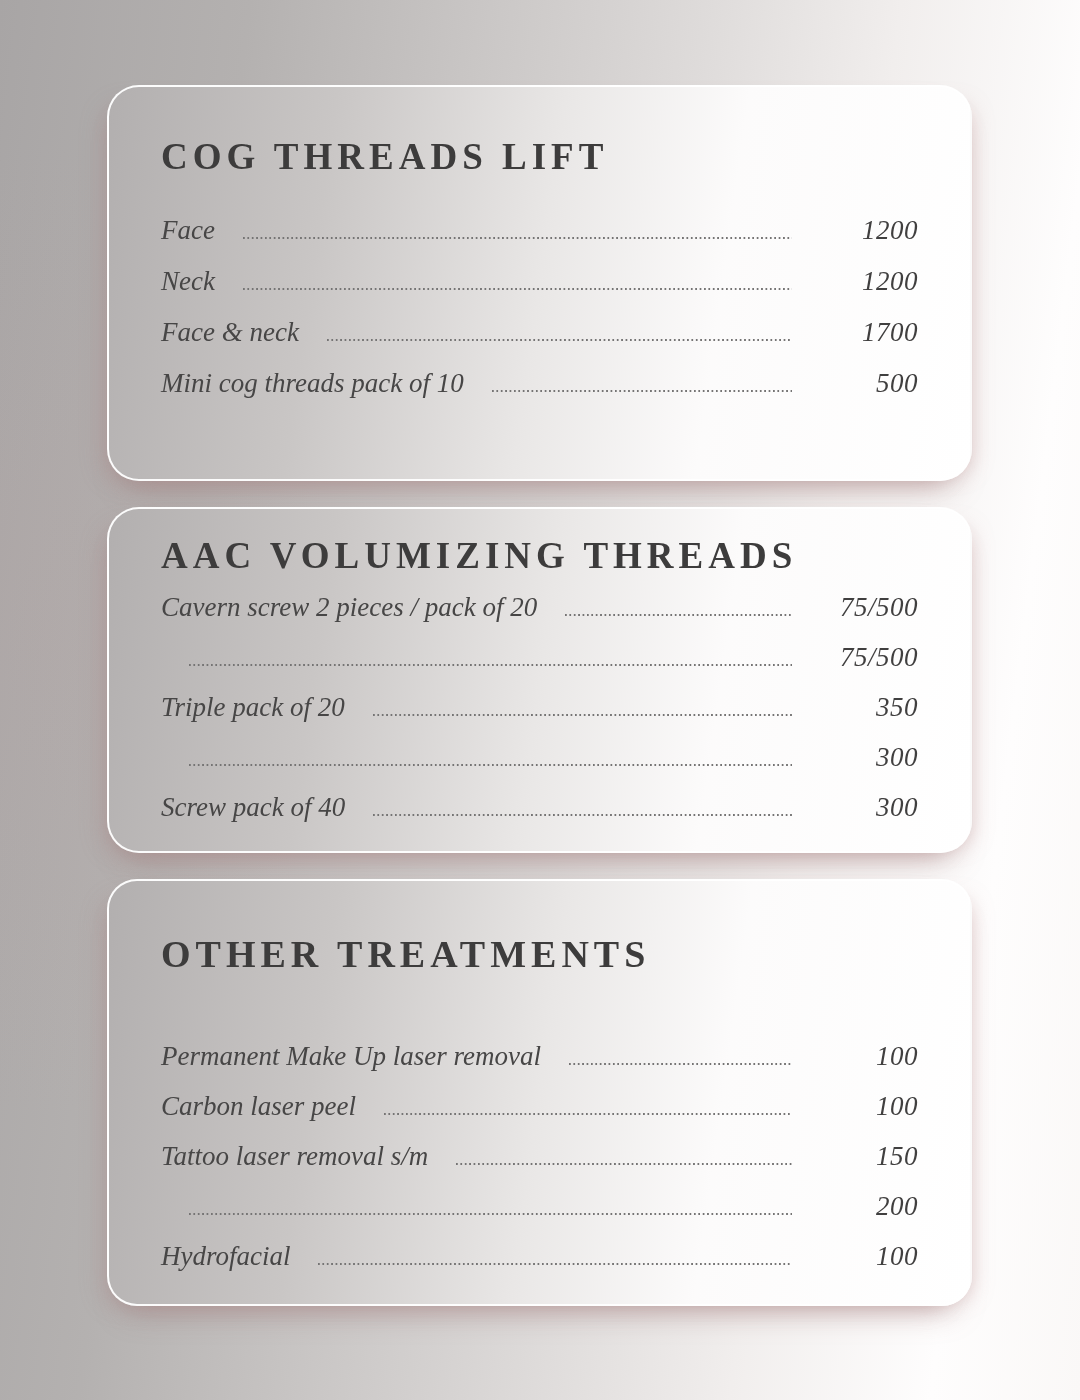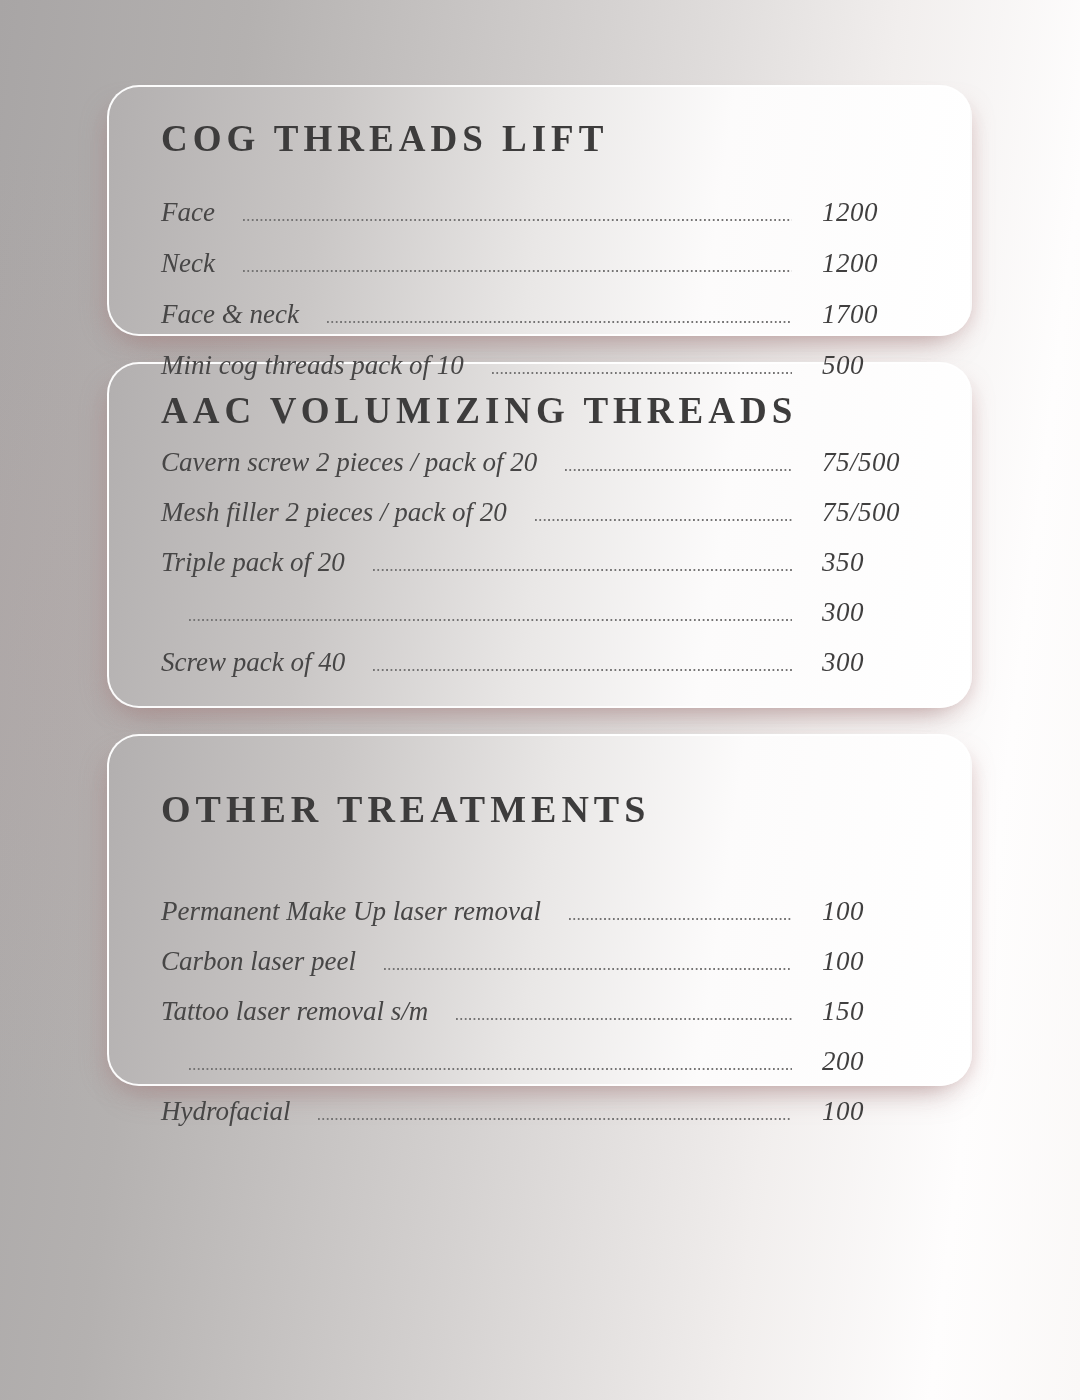--- a/index.html
+++ b/index.html
@@ -32,25 +32,25 @@
     padding-right: 52px;
   }
   .card-title {
     font-size: 37px;
     line-height: 44px;
     letter-spacing: 5px;
     color: #3d3c3c;
     white-space: nowrap;
   }
   
-  .card-1 { height: 251px; padding-top: 30px; }
+  .card-1 { height: 396px; padding-top: 48px; }
   .card-1 .card-title { margin-bottom: 34px; }
   .card-2 { height: 346px; padding-top: 25px; }
   .card-2 .card-title { margin-bottom: 12px; }
-  .card-3 { height: 352px; padding-top: 50px; }
+  .card-3 { height: 427px; padding-top: 50px; border-radius: 30px; }
   .card-3 .card-title { line-height: 46px; margin-bottom: 62px; font-size: 38px; }
 
   .row {
     display: flex;
     align-items: baseline;
     line-height: 34px;
     margin-bottom: 17px;
     font-style: italic;
   }
   .card-2 .row, .card-3 .row { margin-bottom: 16px; }
@@ -68,20 +68,21 @@
     margin: 0 30px 0 28px;
     background-image: repeating-linear-gradient(to right, #757474 0 1.6px, transparent 1.6px 4.4px);
     background-repeat: repeat-x;
     background-size: 4.4px 2px;
   }
   .item-price {
     font-size: 27px;
     color: #403f3f;
     letter-spacing: 0.5px;
     min-width: 96px;
+    text-align: right;
     white-space: nowrap;
     flex: 0 0 auto;
   }
 </style>
 </head>
 <body>
 
 <div class="page">
 
   <section class="card card-1">
@@ -109,21 +110,20 @@
   </section>
 
   <section class="card card-2">
     <h2 class="card-title">AAC VOLUMIZING THREADS</h2>
     <div class="row">
       <span class="item-label">Cavern screw 2 pieces / pack of 20</span>
       <span class="leader"></span>
       <span class="item-price">75/500</span>
     </div>
     <div class="row">
-      <span class="item-label">Mesh filler 2 pieces / pack of 20</span>
       <span class="leader"></span>
       <span class="item-price">75/500</span>
     </div>
     <div class="row">
       <span class="item-label">Triple pack of 20</span>
       <span class="leader"></span>
       <span class="item-price">350</span>
     </div>
     <div class="row">
       <span class="leader"></span>

